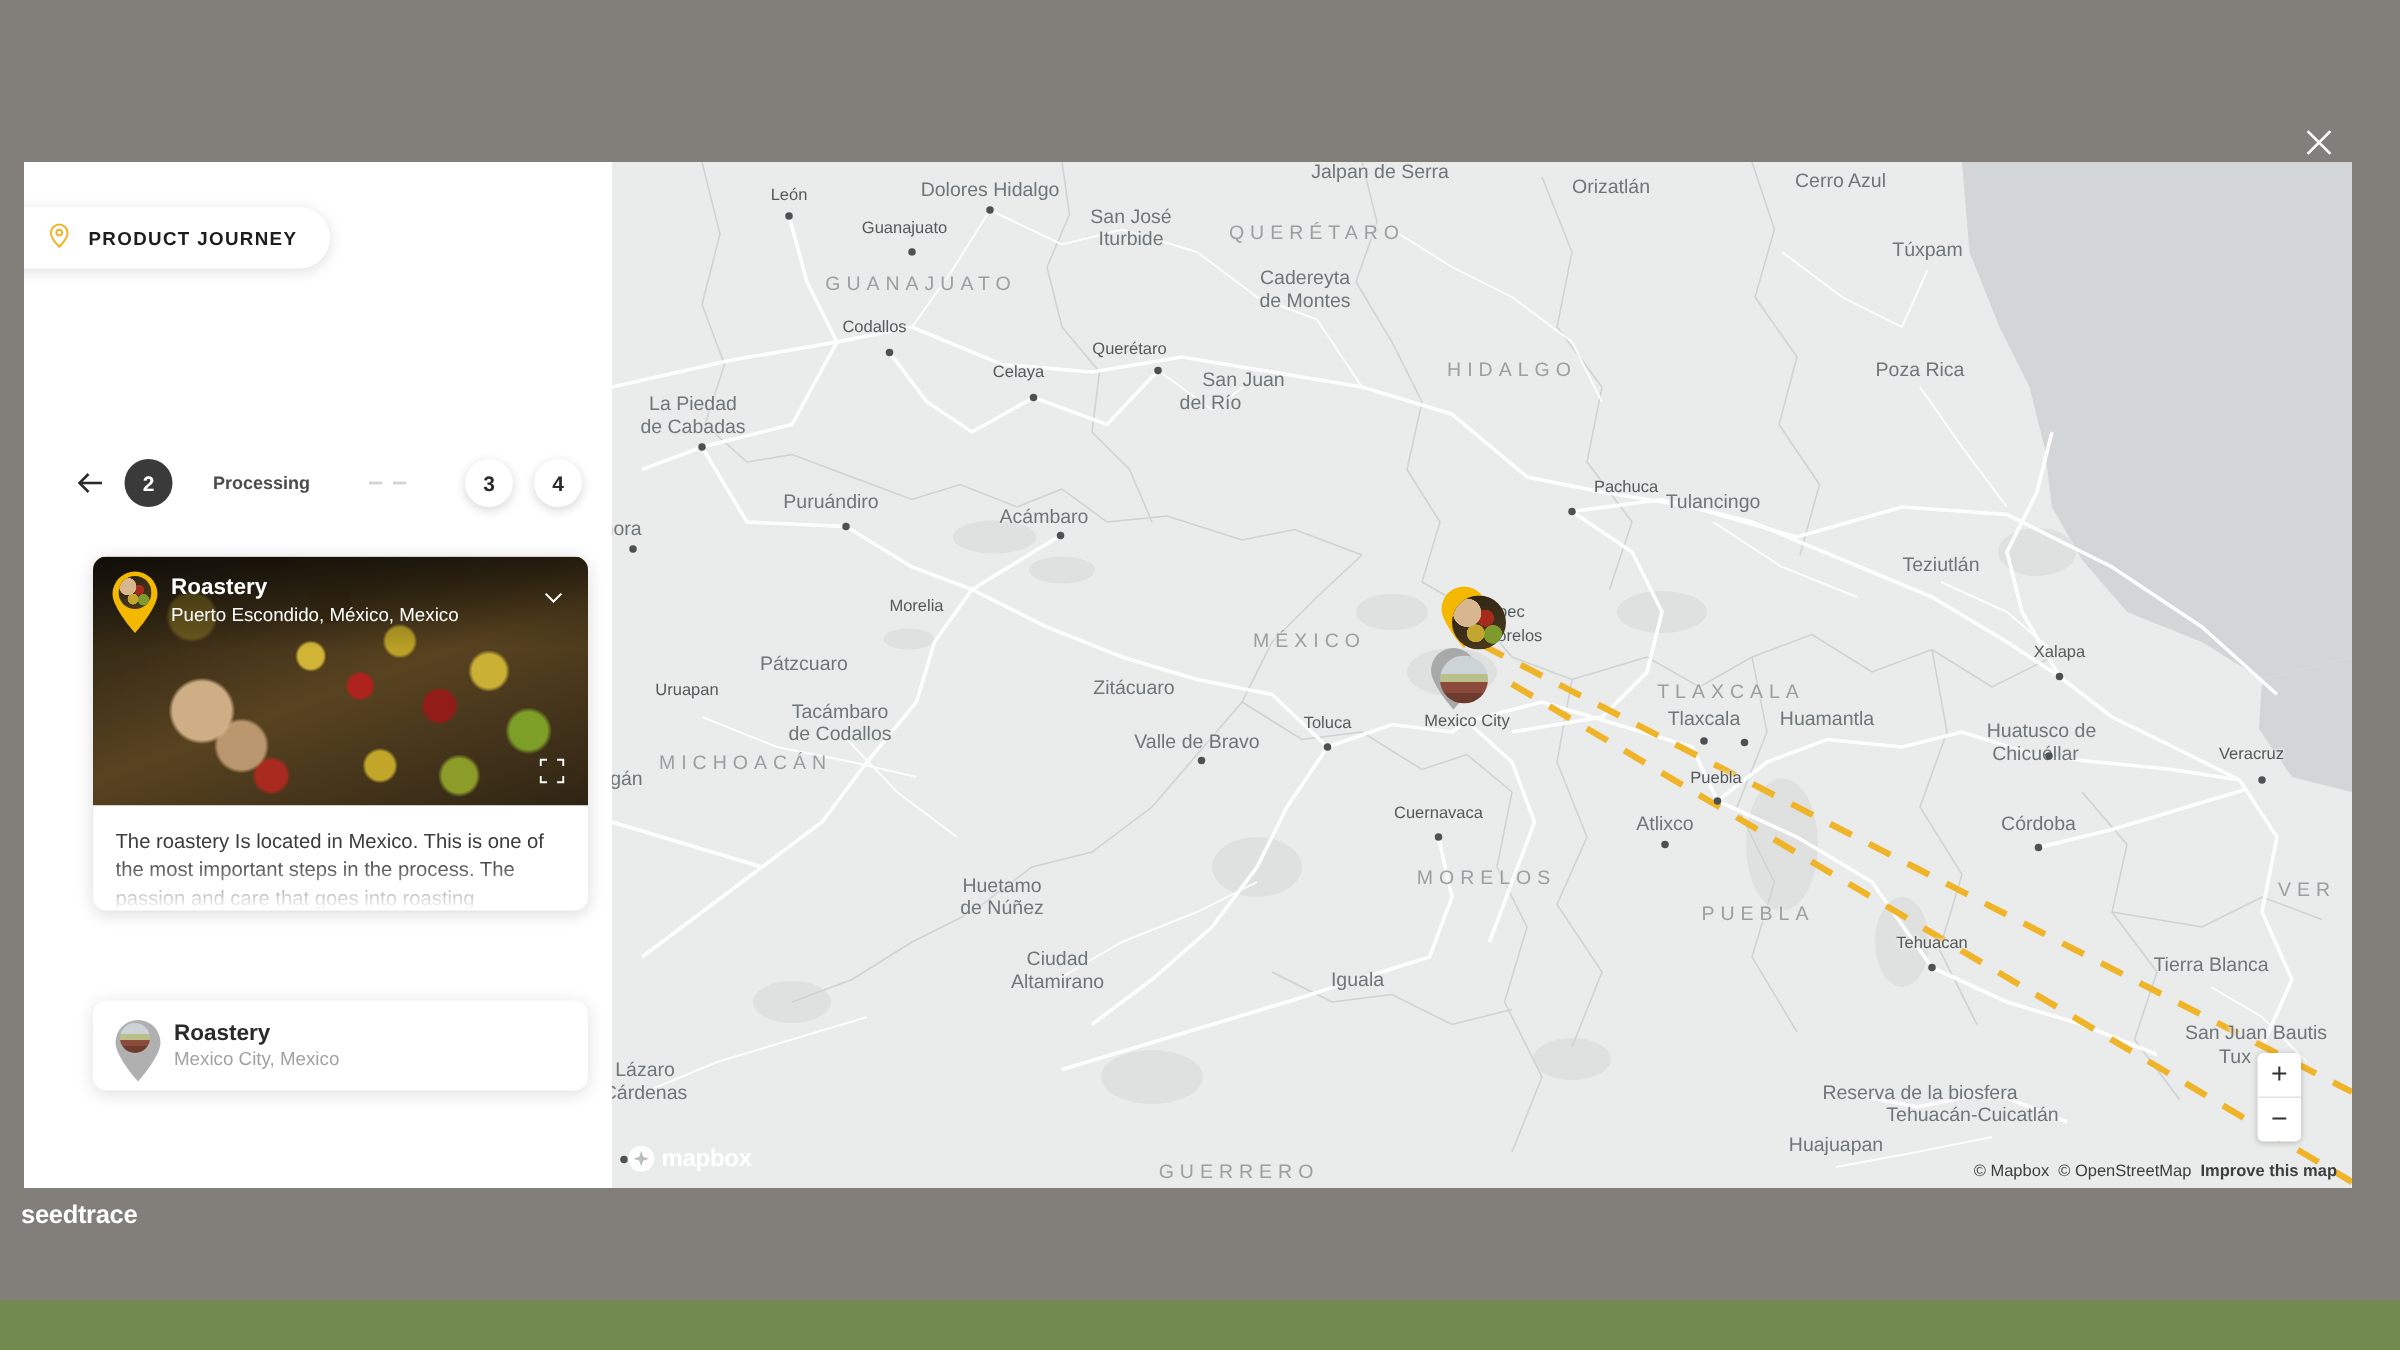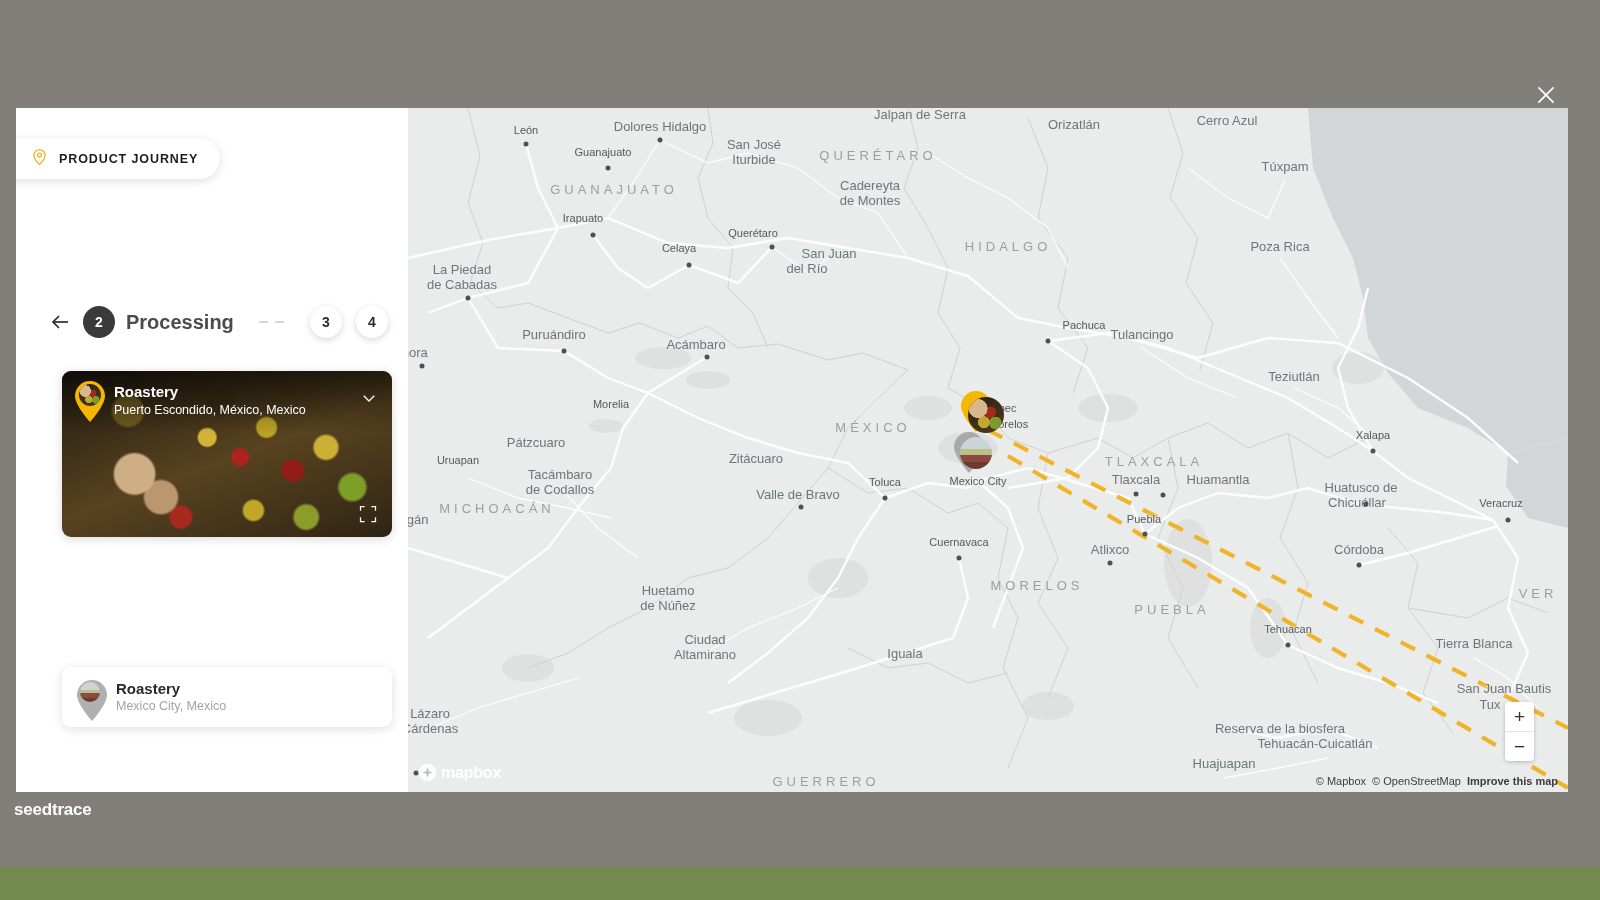--- a/index.html
+++ b/index.html
@@ -93,22 +93,22 @@
     display: flex; align-items: center; justify-content: center;
     font-size: 14px; font-weight: 700;
     flex: 0 0 32px;
   }
   .step-circle.active { background: #3a3a3a; color: #ffffff; }
   .step-circle.idle {
     background: #ffffff; color: #2b2b2b;
     box-shadow: 0 2px 7px rgba(0,0,0,0.16);
   }
   .step-label {
-    font-size: 20px; font-weight: 700; color: #4b4b4b;
-    margin-left: 11px; white-space: nowrap;
+    font-size: 12px; font-weight: 700; color: #4b4b4b;
+    margin-left: 27px; white-space: nowrap;
   }
   .step-dashes {
     flex: 1 1 auto; display: flex; align-items: center; justify-content: center;
     gap: 7px; margin: 0 4px;
   }
   .step-dashes span {
     display: block; width: 9px; height: 2px; background: #d6d6d6;
   }
   .step-gap { width: 14px; flex: 0 0 14px; }
 
@@ -383,20 +383,23 @@
         <div id="expand-btn">
           <svg viewBox="0 0 24 24" width="20" height="20" fill="none" stroke="#ffffff" stroke-width="1.5">
             <polyline points="3,8 3,3 8,3"></polyline>
               <polyline points="16,3 21,3 21,8"></polyline>
             <polyline points="21,16 21,21 16,21"></polyline>
               <polyline points="8,21 3,21 3,16"></polyline>
           </svg>
         </div>
       </div>
 
+      <div id="card-body">
+        <div id="card-desc">The roastery Is located in Mexico. This is one of the most important steps in the process. The passion and care that goes into roasting</div>
+      </div>
 
     </div>
 
     <div id="card-second">
       <div class="pin2">
         <svg class="pin-shape" viewBox="0 0 32 42" width="28" height="37">
           <path d="M16 42C16 42 31 25.5 31 16A15 15 0 0 0 1 16C1 25.5 16 42 16 42Z" fill="#b0b0b0"></path>
         </svg>
         <div class="pin-thumb" style="left:4px;top:3px;width:20px;height:20px;">
           <div class="thumb-field"></div>
@@ -510,21 +513,21 @@
         <div class="mlabel " style="left: 252px; top: 18px;">Dolores Hidalgo</div>
         <div class="mlabel " style="left: 512px; top: 6px;">Jalpan de Serra</div>
         <div class="mlabel " style="left: 666px; top: 16px;">Orizatlán</div>
         <div class="mlabel " style="left: 819px; top: 12px;">Cerro Azul</div>
         <div class="mlabel big" style="left: 195px; top: 44px;">Guanajuato</div>
         <div class="mlabel " style="left: 346px; top: 36px;">San José</div>
         <div class="mlabel " style="left: 346px; top: 51px;">Iturbide</div>
         <div class="mlabel state" style="left: 470px; top: 47px;">QUERÉTARO</div>
         <div class="mlabel " style="left: 877px; top: 58px;">Túxpam</div>
         <div class="mlabel state" style="left: 206px; top: 81px;">GUANAJUATO</div>
-        <div class="mlabel big" style="left: 175px; top: 110px;">Irapuato</div>
+        <div class="mlabel big" style="left: 175px; top: 110px;">Codallos</div>
         <div class="mlabel big" style="left: 345px; top: 125px;">Querétaro</div>
         <div class="mlabel state" style="left: 600px; top: 138px;">HIDALGO</div>
         <div class="mlabel " style="left: 872px; top: 138px;">Poza Rica</div>
         <div class="mlabel big" style="left: 271px; top: 140px;">Celaya</div>
         <div class="mlabel " style="left: 54px; top: 161px;">La Piedad</div>
         <div class="mlabel " style="left: 54px; top: 176px;">de Cabadas</div>
         <div class="mlabel " style="left: 421px; top: 145px;">San Juan</div>
         <div class="mlabel " style="left: 399px; top: 160px;">del Río</div>
         <div class="mlabel " style="left: 462px; top: 77px;">Cadereyta</div>
         <div class="mlabel " style="left: 462px; top: 92px;">de Montes</div>
@@ -553,21 +556,21 @@
         <div class="mlabel " style="left: 949px; top: 394px;">Chicuéllar</div>
         <div class="mlabel big" style="left: 1093px; top: 395px;">Veracruz</div>
         <div class="mlabel state" style="left: 1130px; top: 485px;">VER</div>
         <div class="mlabel " style="left: 390px; top: 386px;">Valle de Bravo</div>
         <div class="mlabel big" style="left: 736px; top: 411px;">Puebla</div>
         <div class="mlabel " style="left: 951px; top: 441px;">Córdoba</div>
         <div class="mlabel state" style="left: 89px; top: 400px;">MICHOACÁN</div>
         <div class="mlabel " style="left: 6px; top: 411px;">ngán</div>
         <div class="mlabel big" style="left: 551px; top: 434px;">Cuernavaca</div>
         <div class="mlabel " style="left: 702px; top: 441px;">Atlixco</div>
-        <div class="mlabel state" style="left: 583px; top: 477px; margin-left: 46px;">MORELOS</div>
+        <div class="mlabel state" style="left: 583px; top: 477px;">MORELOS</div>
         <div class="mlabel " style="left: 260px; top: 482px;">Huetamo</div>
         <div class="mlabel " style="left: 260px; top: 497px;">de Núñez</div>
         <div class="mlabel state" style="left: 764px; top: 501px;">PUEBLA</div>
         <div class="mlabel big" style="left: 880px; top: 521px;">Tehuacan</div>
         <div class="mlabel " style="left: 1066px; top: 535px;">Tierra Blanca</div>
         <div class="mlabel " style="left: 297px; top: 531px;">Ciudad</div>
         <div class="mlabel " style="left: 297px; top: 546px;">Altamirano</div>
         <div class="mlabel " style="left: 497px; top: 545px;">Iguala</div>
         <div class="mlabel " style="left: 1096px; top: 580px;">San Juan Bautis</div>
         <div class="mlabel " style="left: 1082px; top: 596px;">Tux</div>

